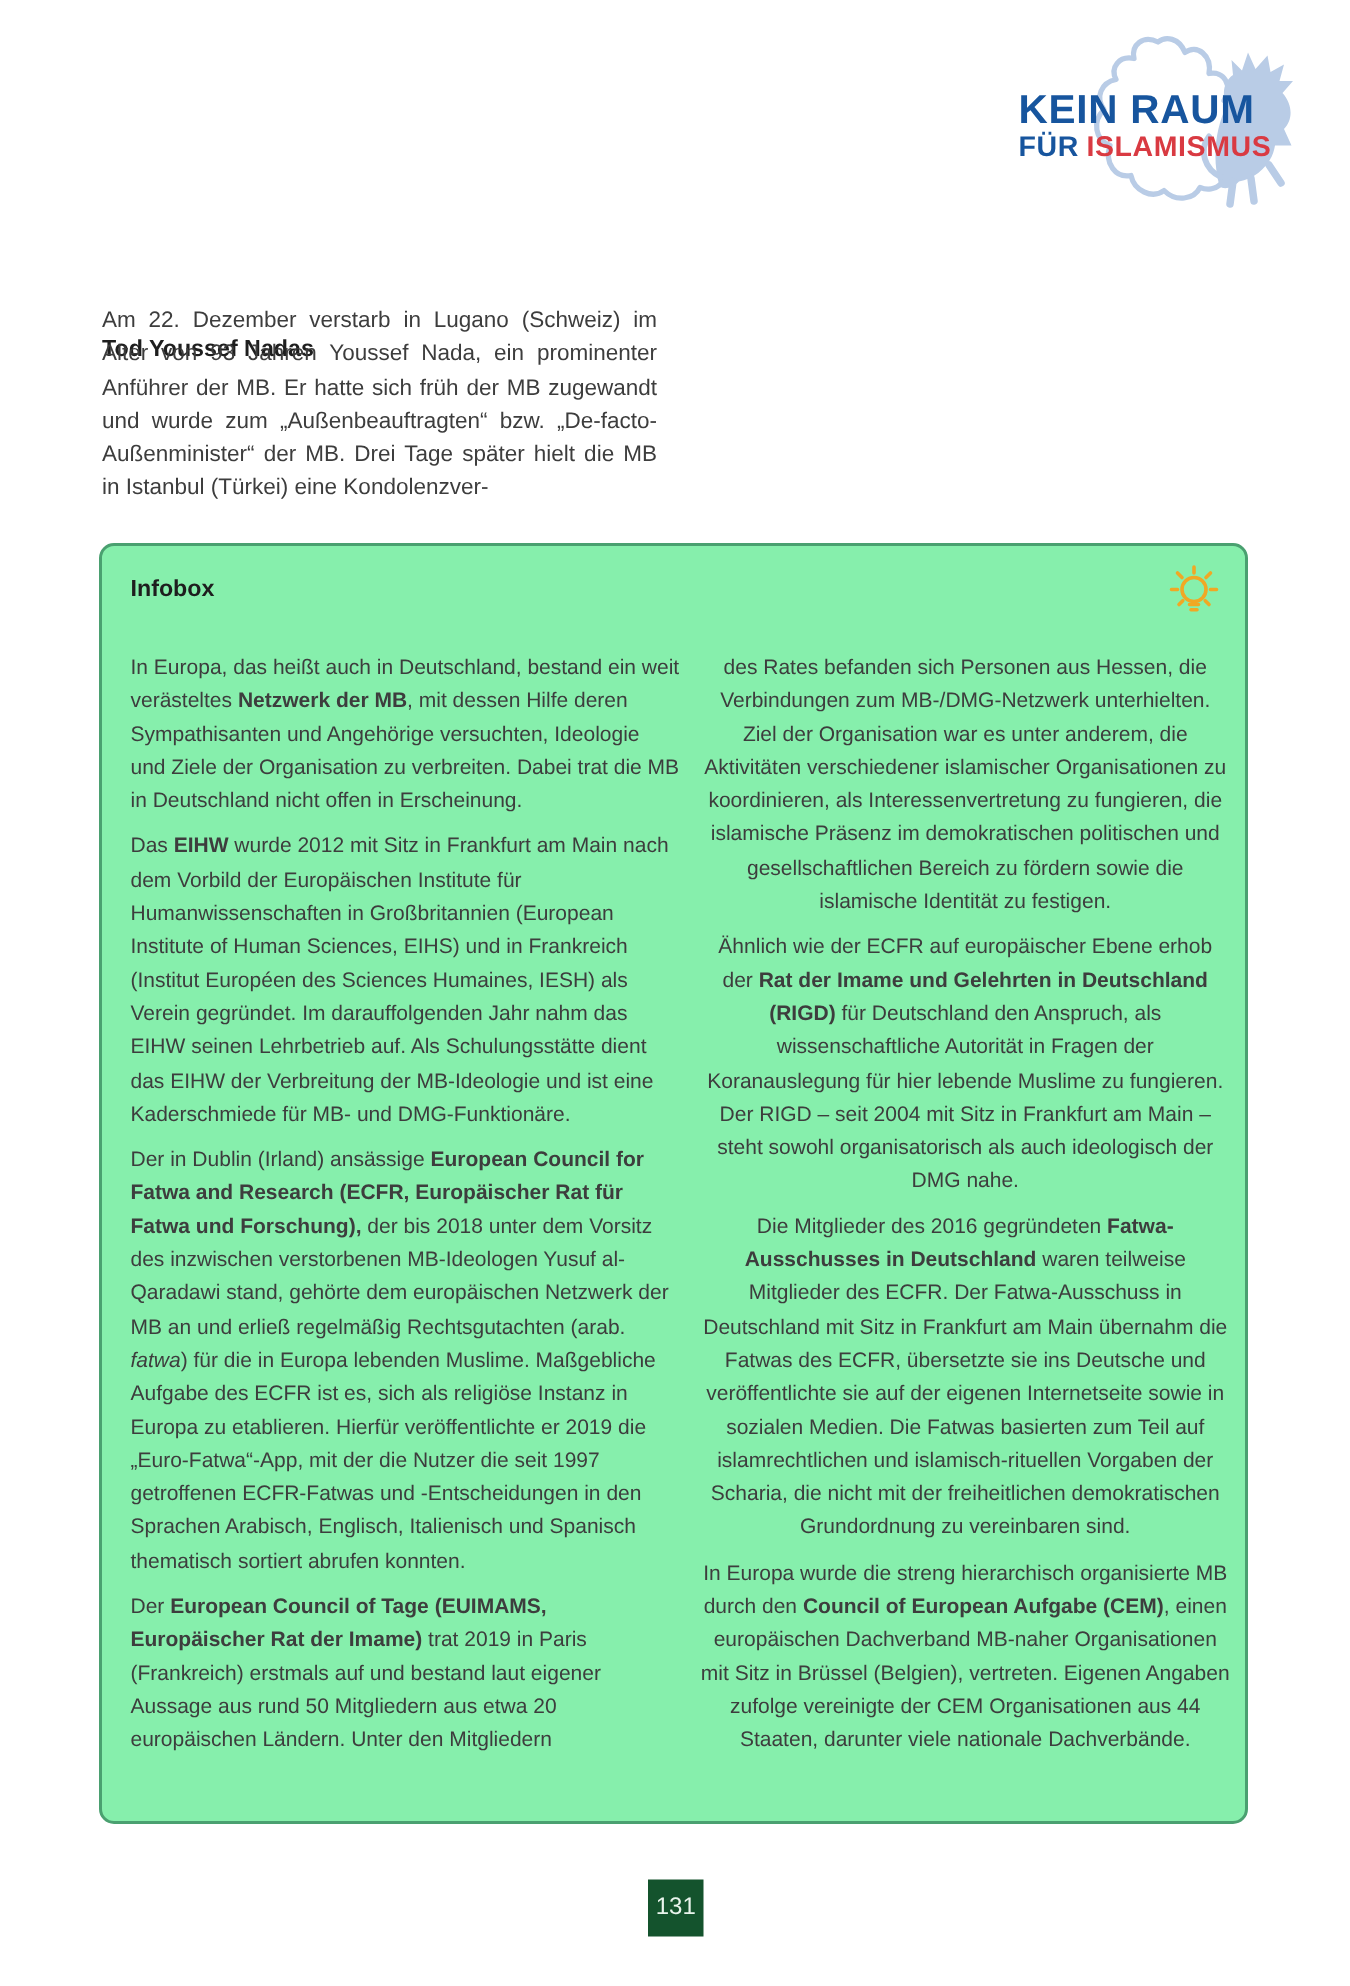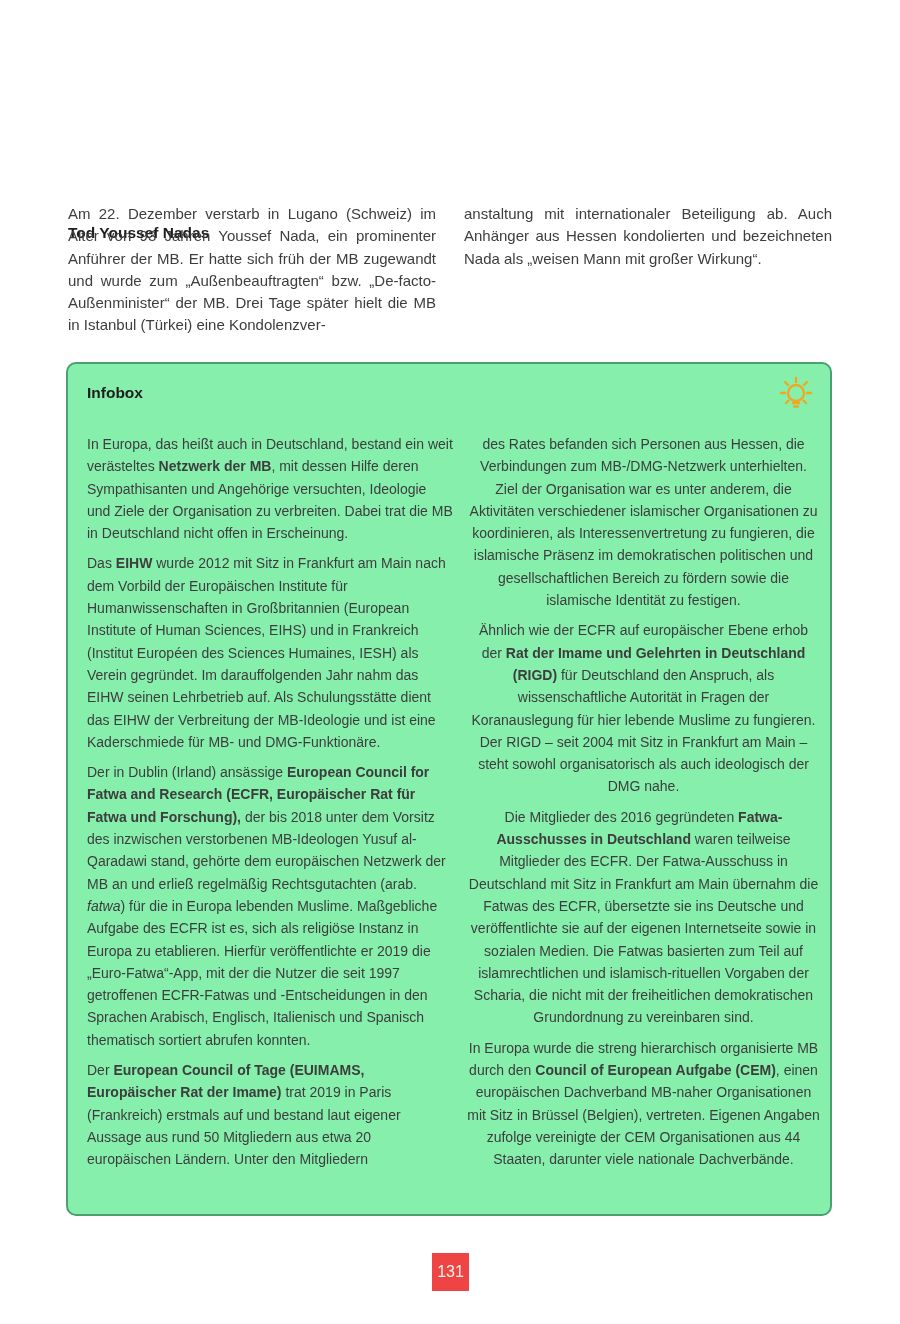--- a/index.html
+++ b/index.html
@@ -44,34 +44,56 @@
     position:absolute; left:19px; top:46px; width:733px;
     display:flex; gap:14px;
   }
   .infobox-col { width:366px; font-size:14px; line-height:22.3px; color:#3d3d3d;margin-top:23px; }
   .infobox-col.right { width:353px;text-align:center; }
   .infobox-col p { margin-bottom:8px; }
   .infobox-col p:last-child { margin-bottom:0; }
   
   .page-num {
     position:absolute; left:432px; top:1253px; width:37px; height:38px;
-    background:#ef4444; color:#e9f4ec; font-size:16px;
+    background:#14532d; color:#e9f4ec; font-size:16px;
     display:flex; align-items:center; justify-content:center;
   }
 </style>
 </head>
 <body>
 
 <div class="page">
 
+  <div class="logo">
+    <svg width="160" height="122" viewBox="0 0 160 122">
+
+      <path d="M62,8 C52,3 44,10 46,19 C36,17 30,25 34,33 C24,35 20,45 26,53
+               C18,61 20,73 30,77 C26,89 34,99 44,97 C46,107 58,113 66,107
+               C74,115 86,113 90,105 C100,109 110,101 106,91 C116,87 118,75 110,69
+               C118,61 116,49 106,47 C112,37 106,27 96,29 C98,17 88,9 80,15
+               C76,5 67,4 62,8 Z" fill="none" stroke="#b9cce6" stroke-width="3.5" stroke-linejoin="round"></path>
+
+      <path d="M103,104 C98,86 100,66 108,50 C104,43 106,34 112,30 L111,20 L118,27
+               L122,15 L127,26 L135,17 L137,28 L146,23 L143,34 L152,34 L145,42
+               C152,50 152,60 146,66 L151,77 L140,77 C138,90 127,99 116,101
+               C112,105 106,107 103,104 Z" fill="#b9cce6"></path>
+      <path d="M104,98 C93,93 89,80 96,71" fill="none" stroke="#b9cce6" stroke-width="4" stroke-linecap="round"></path>
+      <path d="M112,101 L110,116 M124,99 L126,114 M136,90 L144,102" stroke="#b9cce6" stroke-width="5" stroke-linecap="round"></path>
+    </svg>
+    <div class="logo-text">
+      <div class="logo-line1">KEIN RAUM</div>
+      <div class="logo-line2">
+        <span class="pfx">FÜR</span><span class="hl">ISLAMISMUS</span>
+      </div>
+    </div>
+  </div>
 
   <h2 class="article-heading">Tod Youssef Nadas</h2>
   <div class="article-cols">
     <div class="article-col">Am 22. Dezember verstarb in Lugano (Schweiz) im Alter von 93 Jahren Youssef Nada, ein prominenter Anführer der MB. Er hatte sich früh der MB zugewandt und wurde zum „Außenbeauftragten“ bzw. „De-facto-Außenminister“ der MB. Drei Tage später hielt die MB in Istanbul (Türkei) eine Kondolenzver-</div>
-    <div class="article-col">anstaltung mit internationaler Beteiligung ab. Auch Anhänger aus Hessen kondolierten und bezeichneten Nada als „weisen Mann mit großer Wirkung“.</div>
   </div>
 
   <div class="infobox">
     <div class="infobox-title">Infobox</div>
     <svg class="bulb" width="36" height="40" viewBox="0 0 36 40">
       <g stroke="#f0a824" stroke-width="2.4" fill="none" stroke-linecap="round">
         <circle cx="18" cy="19" r="8"></circle>
         <path d="M15,29 L21,29 M16,32.5 L20,32.5"></path>
         <path d="M18,4 L18,8 M7,8 L10,11 M29,8 L26,11 M3,19 L7,19 M33,19 L29,19 M8,29 L10.5,26.5 M28,29 L25.5,26.5"></path>
       </g>

